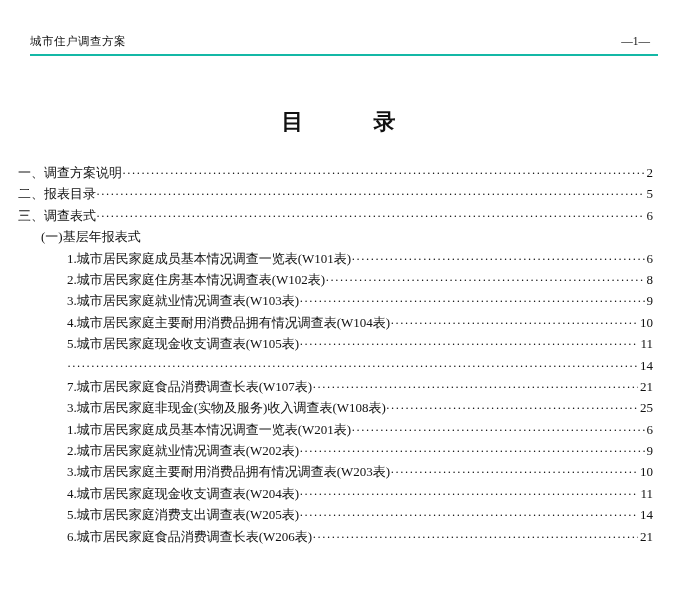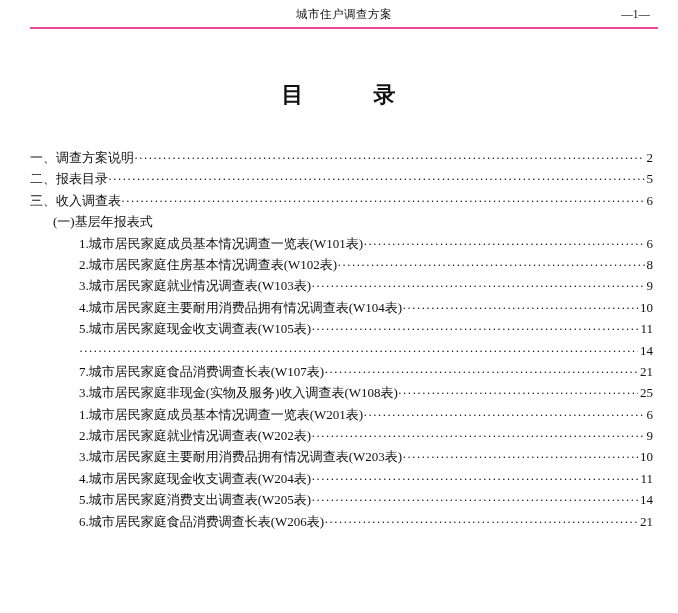--- a/index.html
+++ b/index.html
@@ -14,23 +14,23 @@
     background: #ffffff;
     font-family: "Liberation Serif", "DejaVu Serif", serif;
     color: #111111;
     overflow: hidden;
     box-sizing: border-box;
   }
   
   .running-header {
     position: relative;
     margin: 0 20px 0 30px;
-    padding: 7px 0 5px 0;
-    border-bottom: 2px solid #ec4899;
-    text-align: center;
+    padding: 34px 0 5px 0;
+    border-bottom: 2px solid #14b8a6;
+    text-align: left;
     font-size: 11.5px;
     line-height: 15px;
     letter-spacing: 0.5px;
   }
   .page-marker {
     position: absolute;
     right: 8px;
     bottom: 5px;
     font-size: 11.5px;
     line-height: 15px;
@@ -40,22 +40,22 @@
   .toc-title {
     margin-top: 52px;
     text-align: center;
     font-size: 22px;
     line-height: 28px;
     font-weight: bold;
     letter-spacing: 1px;
   }
   
   .toc-list {
-    margin-top: 38px;
-    padding: 0 25px 0 30px;
+    margin-top: 26px;
+    padding: 0 25px 0 18px;
     font-size: 13px;
   }
   .toc-row {
     display: flex;
     align-items: baseline;
     line-height: 21.4px;
     height: 21.4px;
     white-space: nowrap;
   }
   .toc-row.level-1 { padding-left: 0; }
@@ -97,21 +97,21 @@
       <span class="toc-label">一、调查方案说明</span>
       <span class="toc-dots"></span>
       <span class="toc-page">2</span>
     </div>
       <div class="toc-row level-1">
       <span class="toc-label">二、报表目录</span>
       <span class="toc-dots"></span>
       <span class="toc-page">5</span>
     </div>
       <div class="toc-row level-1">
-      <span class="toc-label">三、收入调查表</span>
+      <span class="toc-label">三、调查表式</span>
       <span class="toc-dots"></span>
       <span class="toc-page">6</span>
     </div>
       <div class="toc-row level-2 no-page">
       <span class="toc-label">(一)基层年报表式</span>
 
     </div>
       <div class="toc-row level-3">
       <span class="toc-label">1.城市居民家庭成员基本情况调查一览表(W101表)</span>
       <span class="toc-dots"></span>

